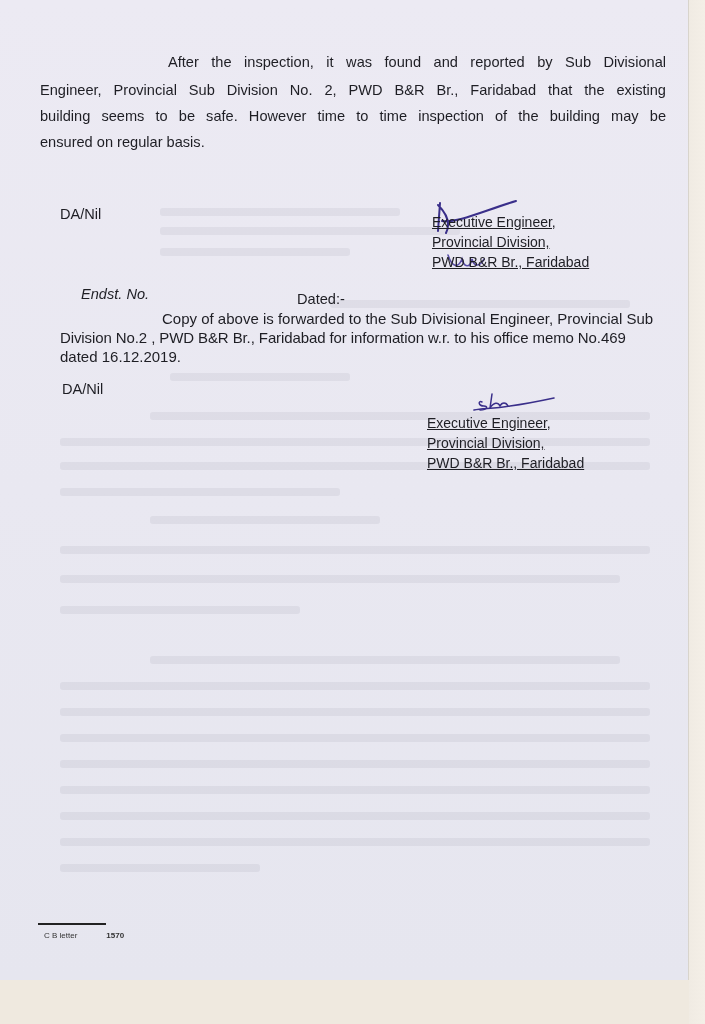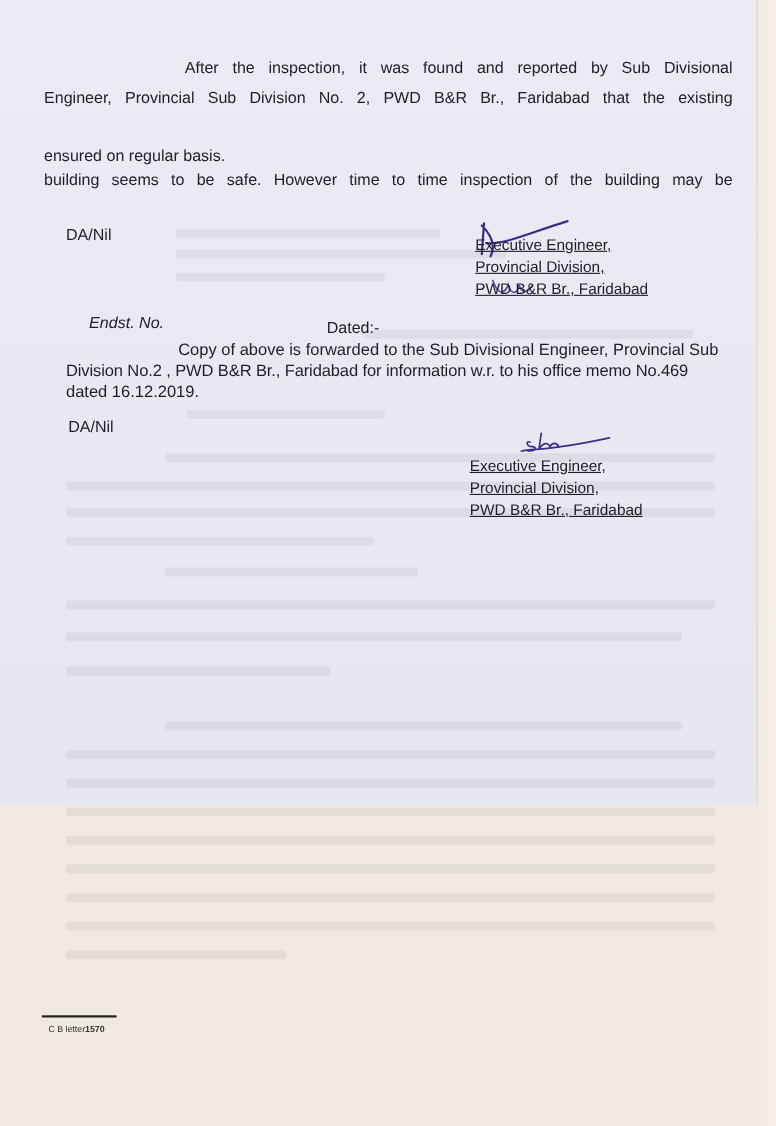--- a/index.html
+++ b/index.html
@@ -5,39 +5,39 @@
     html, body { margin: 0; padding: 0; }
     body {
       width: 705px; height: 1024px; overflow: hidden;
       background: #efe9df;
       position: relative;
       font-family: "Liberation Sans", "DejaVu Sans", sans-serif;
       color: #1e1e24;
     }
     .paper {
       position: absolute; left: 0; top: 0;
-      width: 688px; height: 732px;
+      width: 688px; height: 980px;
       background: linear-gradient(180deg, #eceaf3 0%, #e9e8f1 50%, #e6e6ef 100%);
       border-right: 1px solid #d8d4cc;
     }
     .edge-strip {
       position: absolute; left: 689px; top: 0; width: 16px; height: 1024px;
       background: linear-gradient(90deg, #f0ebe3, #f4efe7);
     }
     .show-through {
       position: absolute; left: 60px; width: 600px; height: 8px;
       background: rgba(120,120,140,0.10); border-radius: 3px;
     }
     .txt { position: absolute; font-size: 14.6px; line-height: 1; white-space: nowrap; }
     .para-line { position: absolute; font-size: 14.6px; left: 40px; width: 626px; text-align: justify; text-align-last: justify; white-space: nowrap; }
     .sig-block { position: absolute; font-size: 14px; line-height: 20px; text-decoration: underline; }
     .signature { position: absolute; }
     .footer-rule { position: absolute; left: 38px; top: 923px; width: 68px; height: 2px; background: #222; }
     .footer-ref { position: absolute; left: 44px; top: 931px; font-size: 8px; color: #333; }
-    .footer-ref b { font-weight: bold; }
+    .footer-ref b { font-weight: bold; padding-left: 29px; }
   </style>
 </head>
 <body>
 
 <div class="paper">
 
   <div class="show-through" style="top:208px;width:240px;left:160px;"></div>
   <div class="show-through" style="top:227px;width:300px;left:160px;"></div>
   <div class="show-through" style="top:248px;width:190px;left:160px;"></div>
   <div class="show-through" style="top:300px;width:300px;left:330px;"></div>
@@ -56,21 +56,21 @@
   <div class="show-through" style="top:734px;width:590px;"></div>
   <div class="show-through" style="top:760px;width:590px;"></div>
   <div class="show-through" style="top:786px;width:590px;"></div>
   <div class="show-through" style="top:812px;width:590px;"></div>
   <div class="show-through" style="top:838px;width:590px;"></div>
   <div class="show-through" style="top:864px;width:200px;"></div>
 
   <div>
     <div class="txt" style="left:168px;top:55px;width:498px;text-align:justify;text-align-last:justify;">After the inspection, it was found and reported by Sub Divisional</div>
     <div class="para-line" style="top:82px;">Engineer, Provincial Sub Division No. 2, PWD B&amp;R Br., Faridabad that the existing</div>
-    <div class="para-line" style="top:108px;margin-top:48px;">building seems to be safe. However time to time inspection of the building may be</div>
+    <div class="para-line" style="top:108px;">building seems to be safe. However time to time inspection of the building may be</div>
     <div class="txt" style="left:40px;top:135px;text-align:center;">ensured on regular basis.</div>
   </div>
 
   <div class="txt" style="left:60px;top:207px;">DA/Nil</div>
 
   <svg class="signature" style="left:428px;top:193px;" width="100" height="90" viewBox="0 0 100 90">
     <path d="M12 10 L10 38 M10 12 C20 22 22 32 18 40 M14 28 C30 30 55 18 88 8" stroke="#3a2f8a" stroke-width="2" fill="none" stroke-linecap="round"></path>
     <path d="M20 62 C24 74 30 76 34 66 C36 74 42 76 44 66 C46 74 52 74 56 66" stroke="#5a4fa8" stroke-width="1.6" fill="none" stroke-linecap="round"></path>
   </svg>
   <div class="sig-block" style="left:432px;top:212px;">

